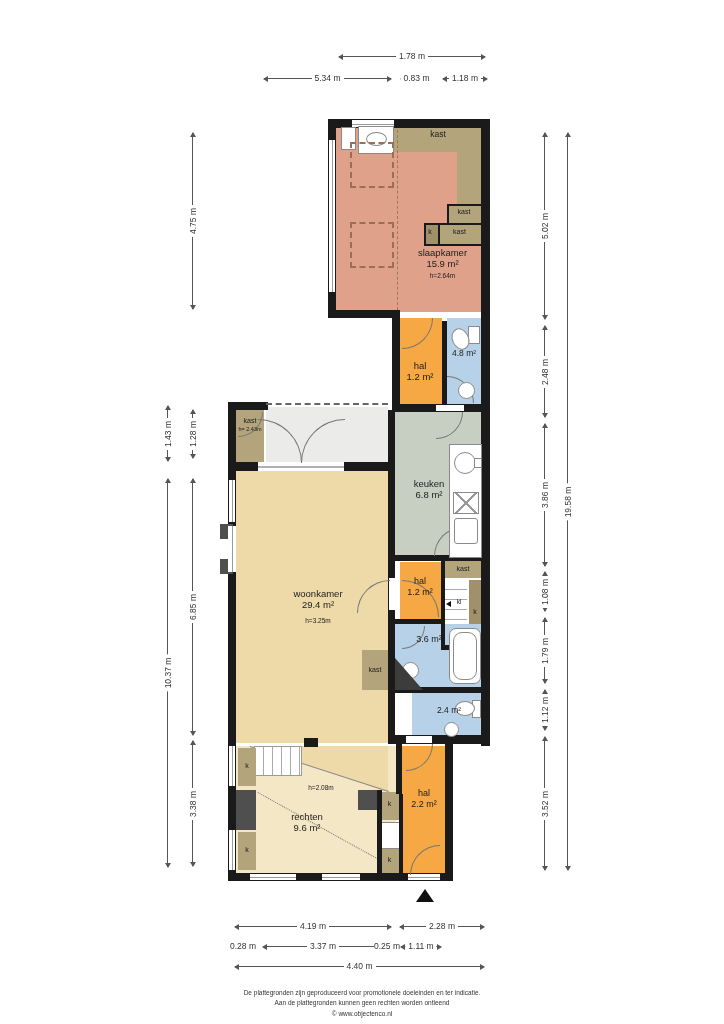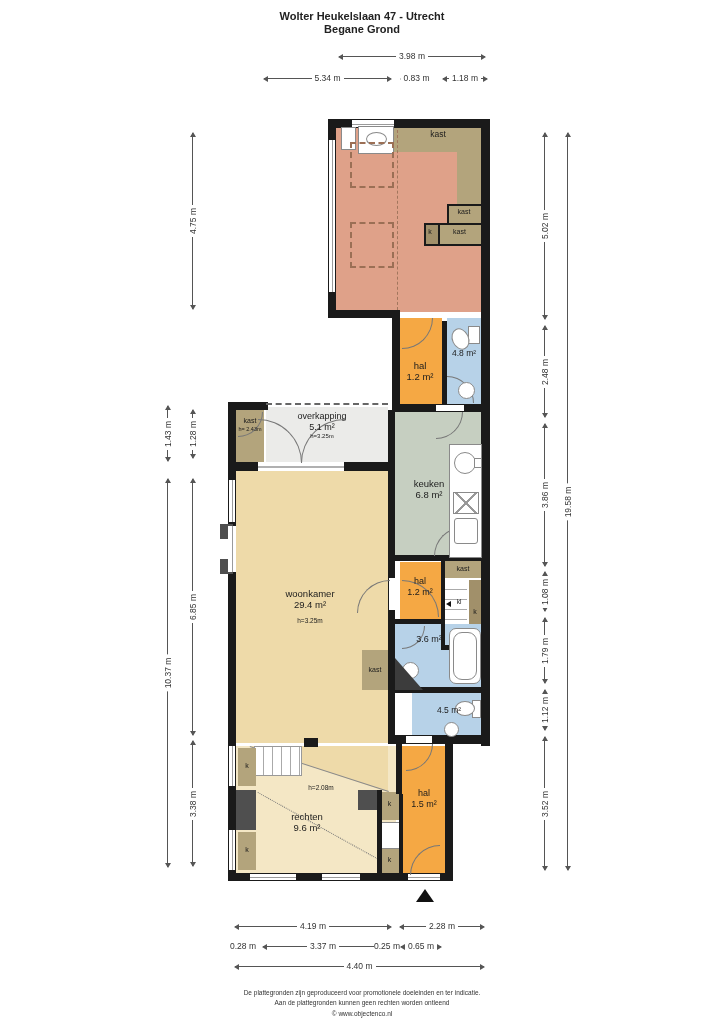--- a/index.html
+++ b/index.html
@@ -52,22 +52,20 @@
   .stairs-h{position:absolute;background:repeating-linear-gradient(to right,#fff 0 8px,#aaa 8px 9px);background-color:#fff;border:1px solid #999;}
   .tri-dark{position:absolute;background:#3c3c3c;clip-path:polygon(0 0,100% 100%,0 100%);}
   .north{position:absolute;width:0;height:0;border-left:9px solid transparent;border-right:9px solid transparent;border-bottom:13px solid #111;}
   .kl-arrow{position:absolute;width:0;height:0;border-top:3px solid transparent;border-bottom:3px solid transparent;border-right:5px solid #111;}
 </style>
 </head>
 <body>
 
 <div id="canvas">
 
-  <div class="title" style="top:10px;">Wolter Heukelslaan 47 - Utrecht</div>
-  <div class="title" style="top:23px;">Begane Grond</div>
 
   <div class="room" style="left:336px;top:128px;width:145px;height:184px;background:var(--slaapkamer);"></div>
   <div class="room hatch" style="left:394px;top:128px;width:87px;height:24px;background:var(--kast);"></div>
   <div class="room hatch" style="left:457px;top:152px;width:24px;height:54px;background:var(--kast);"></div>
   <div class="room" style="left:447px;top:204px;width:34px;height:17px;background:var(--kast);border:2px solid var(--wall);"></div>
   <div class="room" style="left:424px;top:223px;width:12px;height:19px;background:var(--kastdark);border:2px solid var(--wall);"></div>
   <div class="room" style="left:438px;top:223px;width:43px;height:19px;background:var(--kast);border:2px solid var(--wall);"></div>
   <div class="room" style="left:400px;top:318px;width:42px;height:86px;background:var(--hal);"></div>
   <div class="room" style="left:447px;top:318px;width:34px;height:86px;background:var(--bad);"></div>
   <div class="room" style="left:266px;top:407px;width:122px;height:55px;background:var(--overkapping);"></div>
@@ -177,84 +175,84 @@
   <div class="fix round" style="left:402px;top:662px;width:15px;height:15px;"></div>
   <div class="tri-dark" style="left:395px;top:658px;width:28px;height:32px;"></div>
 
   <div class="fix" style="left:472px;top:700px;width:7px;height:16px;"></div>
   <div class="fix round" style="left:455px;top:701px;width:18px;height:13px;"></div>
   <div class="fix round" style="left:444px;top:722px;width:13px;height:13px;"></div>
 
   <div class="north" style="left:416px;top:889px;"></div>
   <div class="kl-arrow" style="left:446px;top:601px;"></div>
 
+  <div class="room-label" style="left:390px;top:247px;width:105px;">
+    <div>slaapkamer</div>
+    <div>15.9 m²</div>
+    <div class="ceil">h=2.64m</div>
+  </div>
   <div class="room-label" style="left:398px;top:360px;width:44px;">
     <div>hal</div>
     <div>1.2 m²</div>
   </div>
   <div class="room-label" style="left:445px;top:348px;width:38px;font-size:8.5px;">
     <div>4.8 m²</div>
   </div>
-  <div class="room-label" style="left:270px;top:411px;width:104px;font-size:9px;">
-    <div>overkapping</div>
-    <div>5.1 m²</div>
-    <div class="ceil" style="font-size:6px;margin-top:1px;">h=3.25m</div>
-  </div>
   <div class="room-label" style="left:236px;top:417px;width:28px;font-size:7px;">
     <div>kast</div>
     <div class="ceil" style="font-size:5.5px;margin-top:1px;">h= 2.43m</div>
   </div>
   <div class="room-label" style="left:398px;top:478px;width:62px;">
     <div>keuken</div>
     <div>6.8 m²</div>
   </div>
-  <div class="room-label" style="left:255px;top:588px;width:110px;">
+  <div class="room-label" style="left:263px;top:588px;width:110px;">
     <div>woonkamer</div>
     <div>29.4 m²</div>
     <div class="ceil" style="margin-top:7px;">h=3.25m</div>
   </div>
   <div class="room-label" style="left:398px;top:576px;width:44px;font-size:9px;">
     <div>hal</div>
     <div>1.2 m²</div>
   </div>
   <div class="room-label" style="left:404px;top:634px;width:50px;font-size:9px;">
     <div>3.6 m²</div>
   </div>
   <div class="room-label" style="left:426px;top:705px;width:46px;font-size:8.5px;">
-    <div>4.5 m²</div>
+    <div>2.4 m²</div>
   </div>
   <div class="room-label" style="left:262px;top:811px;width:90px;">
     <div>rechten</div>
     <div>9.6 m²</div>
   </div>
   <div class="room-label" style="left:295px;top:784px;width:52px;font-size:6.5px;">
     <div>h=2.08m</div>
   </div>
   <div class="room-label" style="left:402px;top:788px;width:44px;font-size:9px;">
     <div>hal</div>
-    <div>1.5 m²</div>
+    <div>2.2 m²</div>
   </div>
 
   <div class="small-label" style="left:408px;top:130px;width:60px;font-size:8.5px;">kast</div>
   <div class="small-label" style="left:447px;top:208px;width:34px;">kast</div>
   <div class="small-label" style="left:424px;top:228px;width:12px;">k</div>
   <div class="small-label" style="left:438px;top:228px;width:43px;">kast</div>
   <div class="small-label" style="left:445px;top:565px;width:36px;">kast</div>
   <div class="small-label" style="left:469px;top:608px;width:12px;">k</div>
   <div class="small-label" style="left:452px;top:598px;width:14px;font-size:6.5px;">kl</div>
   <div class="small-label" style="left:362px;top:666px;width:26px;">kast</div>
   <div class="small-label" style="left:238px;top:762px;width:18px;">k</div>
   <div class="small-label" style="left:238px;top:846px;width:18px;">k</div>
   <div class="small-label" style="left:380px;top:800px;width:19px;">k</div>
   <div class="small-label" style="left:380px;top:856px;width:19px;">k</div>
 
   <div class="dim-h" style="left:338px;top:52px;width:148px;">
       <i class="a1"></i>
       <i class="a2"></i>
-      <span class="dlab">3.98 m</span>
+      <span class="dlab">1.78 m</span>
     </div>
   <div class="dim-h" style="left:263px;top:74px;width:129px;">
       <i class="a1"></i>
       <i class="a2"></i>
       <span class="dlab">5.34 m</span>
     </div>
   <div class="dim-h" style="left:400px;top:74px;width:33px;">
       <i class="a1"></i>
       <i class="a2"></i>
       <span class="dlab">0.83 m</span>
@@ -350,21 +348,21 @@
   <div class="dim-text" style="left:230px;top:941px;">0.28 m</div>
   <div class="dim-h" style="left:262px;top:942px;width:122px;">
       <i class="a1"></i>
       <i class="a2"></i>
       <span class="dlab">3.37 m</span>
     </div>
   <div class="dim-text" style="left:374px;top:941px;">0.25 m</div>
   <div class="dim-h" style="left:400px;top:942px;width:42px;">
       <i class="a1"></i>
       <i class="a2"></i>
-      <span class="dlab">0.65 m</span>
+      <span class="dlab">1.11 m</span>
     </div>
   <div class="dim-h" style="left:234px;top:962px;width:251px;">
       <i class="a1"></i>
       <i class="a2"></i>
       <span class="dlab">4.40 m</span>
     </div>
 
   <div class="footer" style="top:988px;">
     <div>De plattegronden zijn geproduceerd voor promotionele doeleinden en ter indicatie.</div>
     <div>Aan de plattegronden kunnen geen rechten worden ontleend</div>

